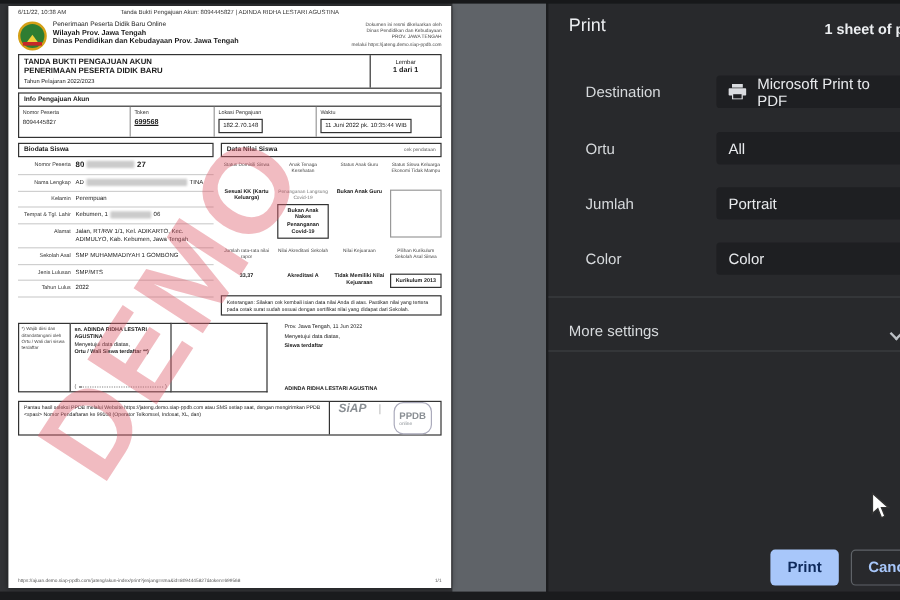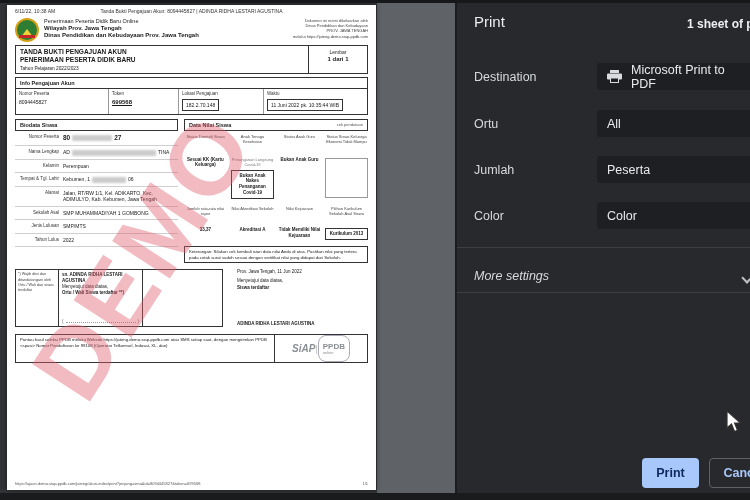--- a/index.html
+++ b/index.html
@@ -83,44 +83,44 @@
   .sig-name { font-weight:bold; }
   .sig-bold { font-weight:bold; }
   .sig-line { margin-top:auto; display:flex; align-items:flex-end; font-size:4.5px; color:#555; }
   .sig-line .ln { flex:1; border-bottom:1px dotted #999; margin:0 2px 1px 2px; }
   .sig-right { margin-left:14px; flex:1; font-size:4.5px; line-height:1.35;
                display:flex; flex-direction:column; height:58px; }
   .sig-right .sig-name2 { font-weight:bold; margin-top:auto; }
 
   .footer-row { display:flex; border:1px solid #333; margin-top:7px; }
   .footer-text { flex:1; padding:2px 4px; font-size:4.3px; line-height:1.4; border-right:1px solid #333; }
-  .footer-logos { width:92px; display:flex; align-items:center; justify-content:center; gap:0; }
+  .footer-logos { width:92px; display:flex; justify-content:center; gap:10px; }
   .logo-siap { font-size:10px; font-weight:bold; font-style:italic; color:#8a8f94; }
   .logo-sep { color:#b5b5b5; font-size:9px; }
   .logo-ppdb { font-size:8px; font-weight:bold; color:#8a8f94; border:1px solid #aab;
                border-radius:8px; padding:6px 4px; }
   .logo-ppdb small { font-size:4px; font-weight:normal; display:block; line-height:1; }
 
   .page-bottom { position:absolute; left:8px; right:8px; bottom:4px; display:flex;
                  justify-content:space-between; font-size:4px; color:#555; }
 
   
   .panel { position:absolute; left:455px; top:0; width:340px; height:500px;
            background:#28292c; border-left:2px solid #1b1c1e; color:#e8eaed; }
   .panel-title { position:absolute; left:17px; top:13px; font-size:15px; color:#eceef1; }
   .panel-sheets { position:absolute; left:230px; top:17px; width:160px; font-size:12px;
                   font-weight:bold; color:#eceef1; white-space:nowrap; }
-  .row-label { position:absolute; left:17px; font-size:12.5px; color:#d7dadd; }
+  .row-label { position:absolute; left:31px; font-size:12.5px; color:#d7dadd; }
   .dd { position:absolute; left:140px; width:168px; height:27px; background:#1e1f22;
         border-radius:3px; display:flex; align-items:center; padding:0 22px 0 10px;
         font-size:12.5px; color:#e8eaed; cursor:pointer; }
   .dd .printer { margin-right:9px; display:flex; }
   .divider { position:absolute; left:0; width:340px; height:1px; background:#3e3f43; }
   .more-settings { position:absolute; left:0; top:262px; width:340px; height:30px; cursor:pointer; }
-  .more-settings span { position:absolute; left:17px; top:7px; font-size:12.5px; color:#d7dadd;font-style:italic; }
+  .more-settings span { position:absolute; left:17px; top:7px; font-size:12.5px; color:#d7dadd; }
   .chev { position:absolute; right:46px; top:12px; width:8px; height:8px;
           border-right:2px solid #bdc1c6; border-bottom:2px solid #bdc1c6; transform:rotate(45deg); }
   .btn { position:absolute; top:458px; height:30px; border-radius:4px; font-size:12.5px;
          font-weight:bold; font-family:"Liberation Sans",sans-serif; cursor:pointer;
          display:flex; align-items:center; justify-content:center; }
   .btn-print { left:185px; width:57px; background:#a8c7fa; color:#0e2a5c; border:none; }
   .btn-cancel { left:252px; width:70px; background:transparent; color:#a8c7fa; border:1px solid #5f6368; }
 
   .edge-top { position:absolute; left:0; top:0; width:750px; height:3px; background:#17181a; z-index:20; }
   .edge-bottom { position:absolute; left:0; top:493px; width:750px; height:7px; background:#1a1b1d; z-index:20; }
@@ -335,21 +335,21 @@
   </div>
 
   <div class="row-label" style="top:117px">Ortu</div>
   <div class="dd" style="top:110px">
     <span>All</span>
 
   </div>
 
   <div class="row-label" style="top:163px">Jumlah</div>
   <div class="dd" style="top:156px">
-    <span>Peserta</span>
+    <span>Portrait</span>
 
   </div>
 
   <div class="row-label" style="top:209px">Color</div>
   <div class="dd" style="top:202px">
     <span>Color</span>
 
   </div>
 
   <div class="divider" style="top:247px"></div>

